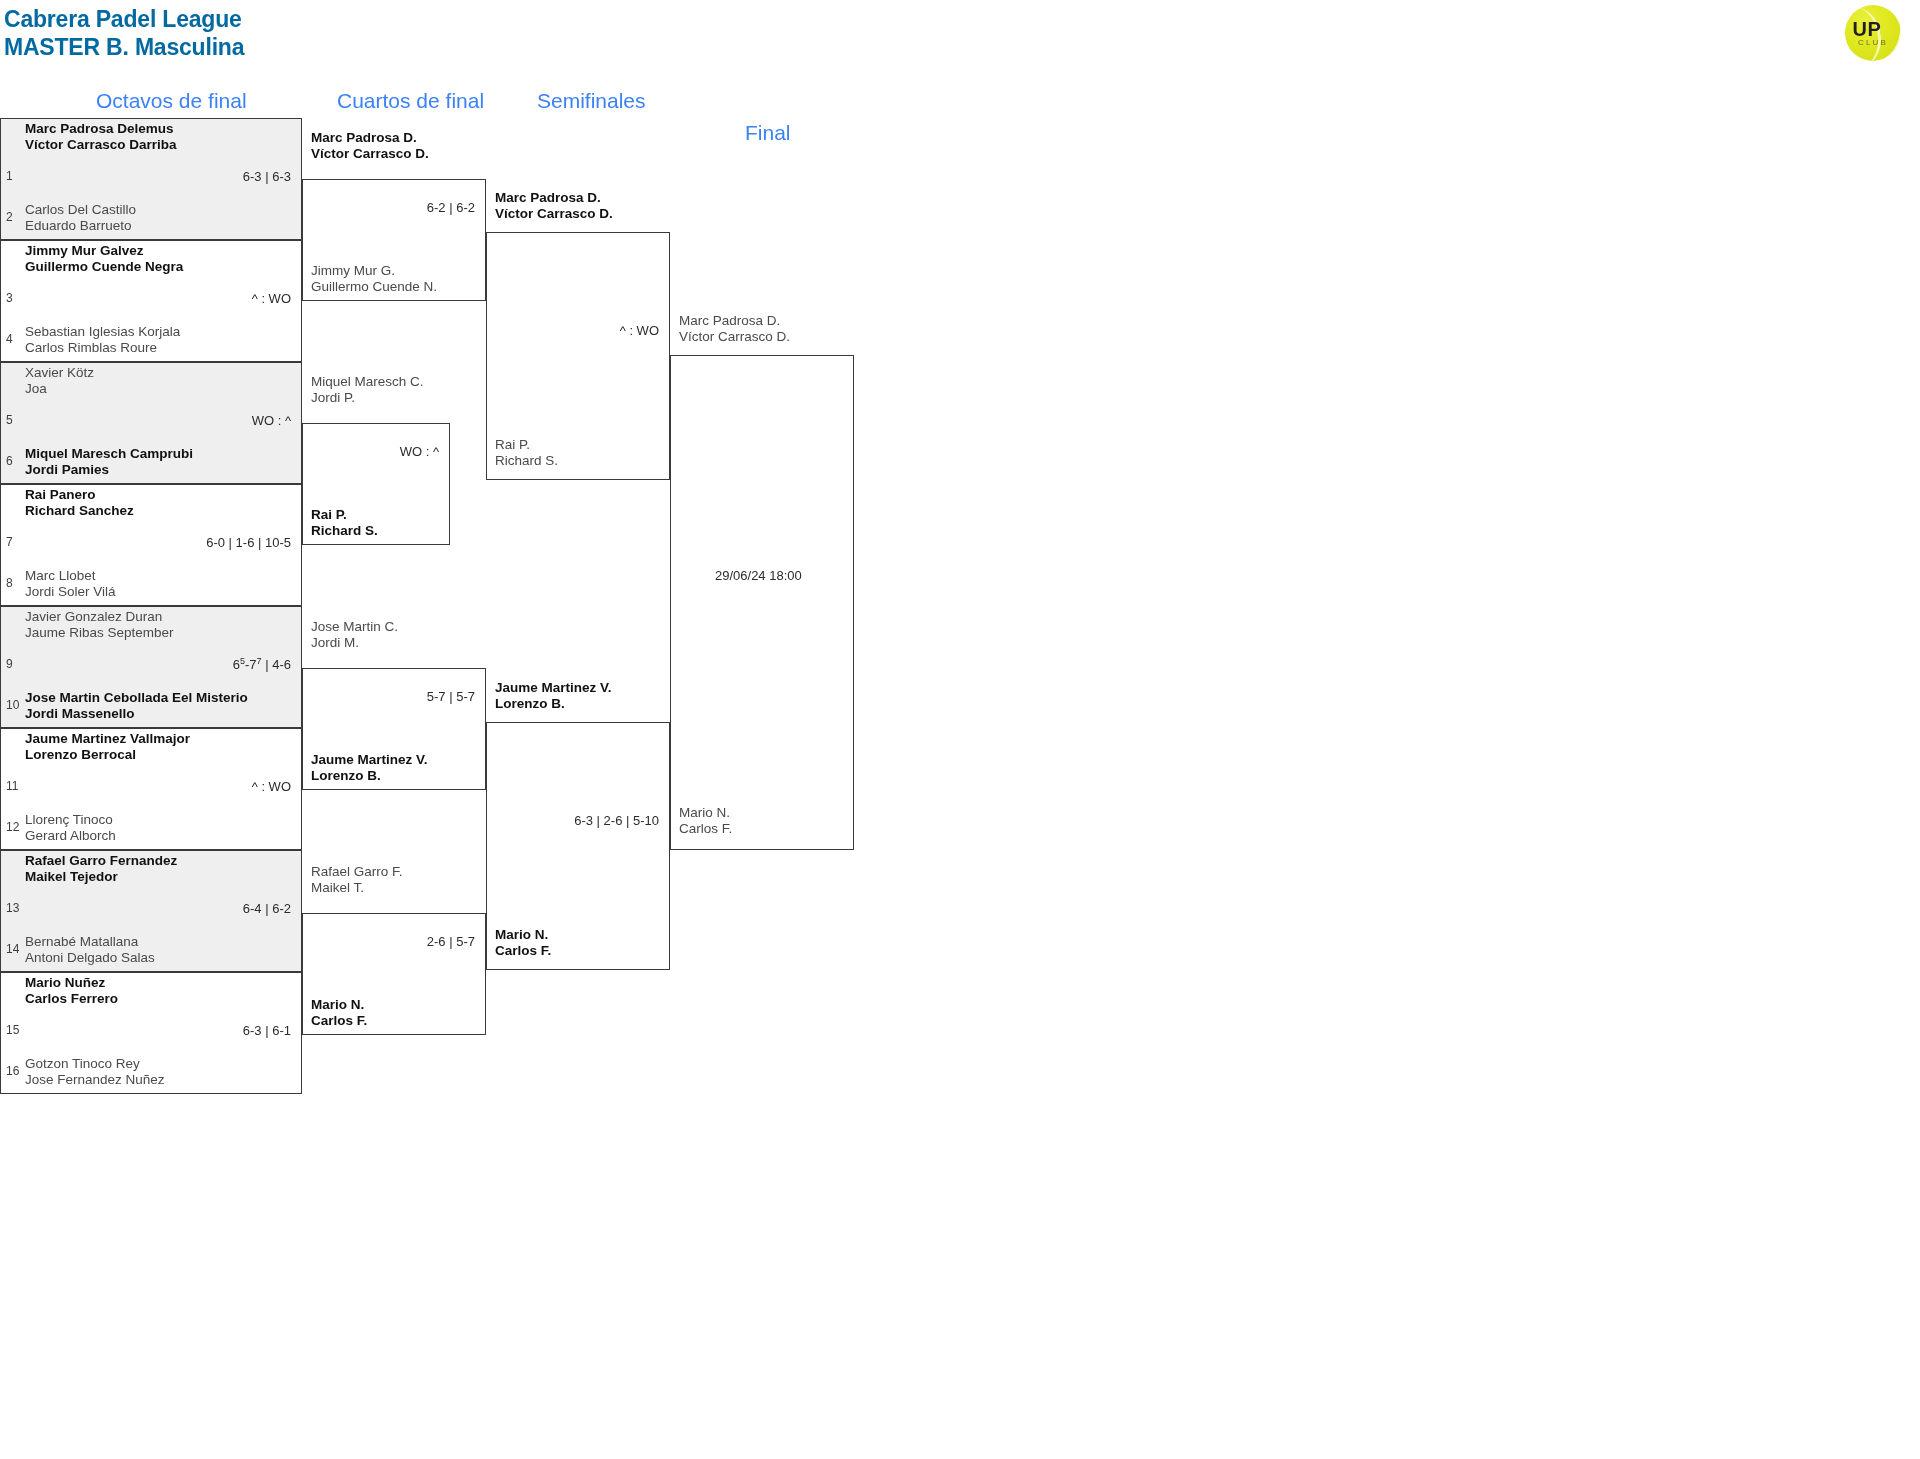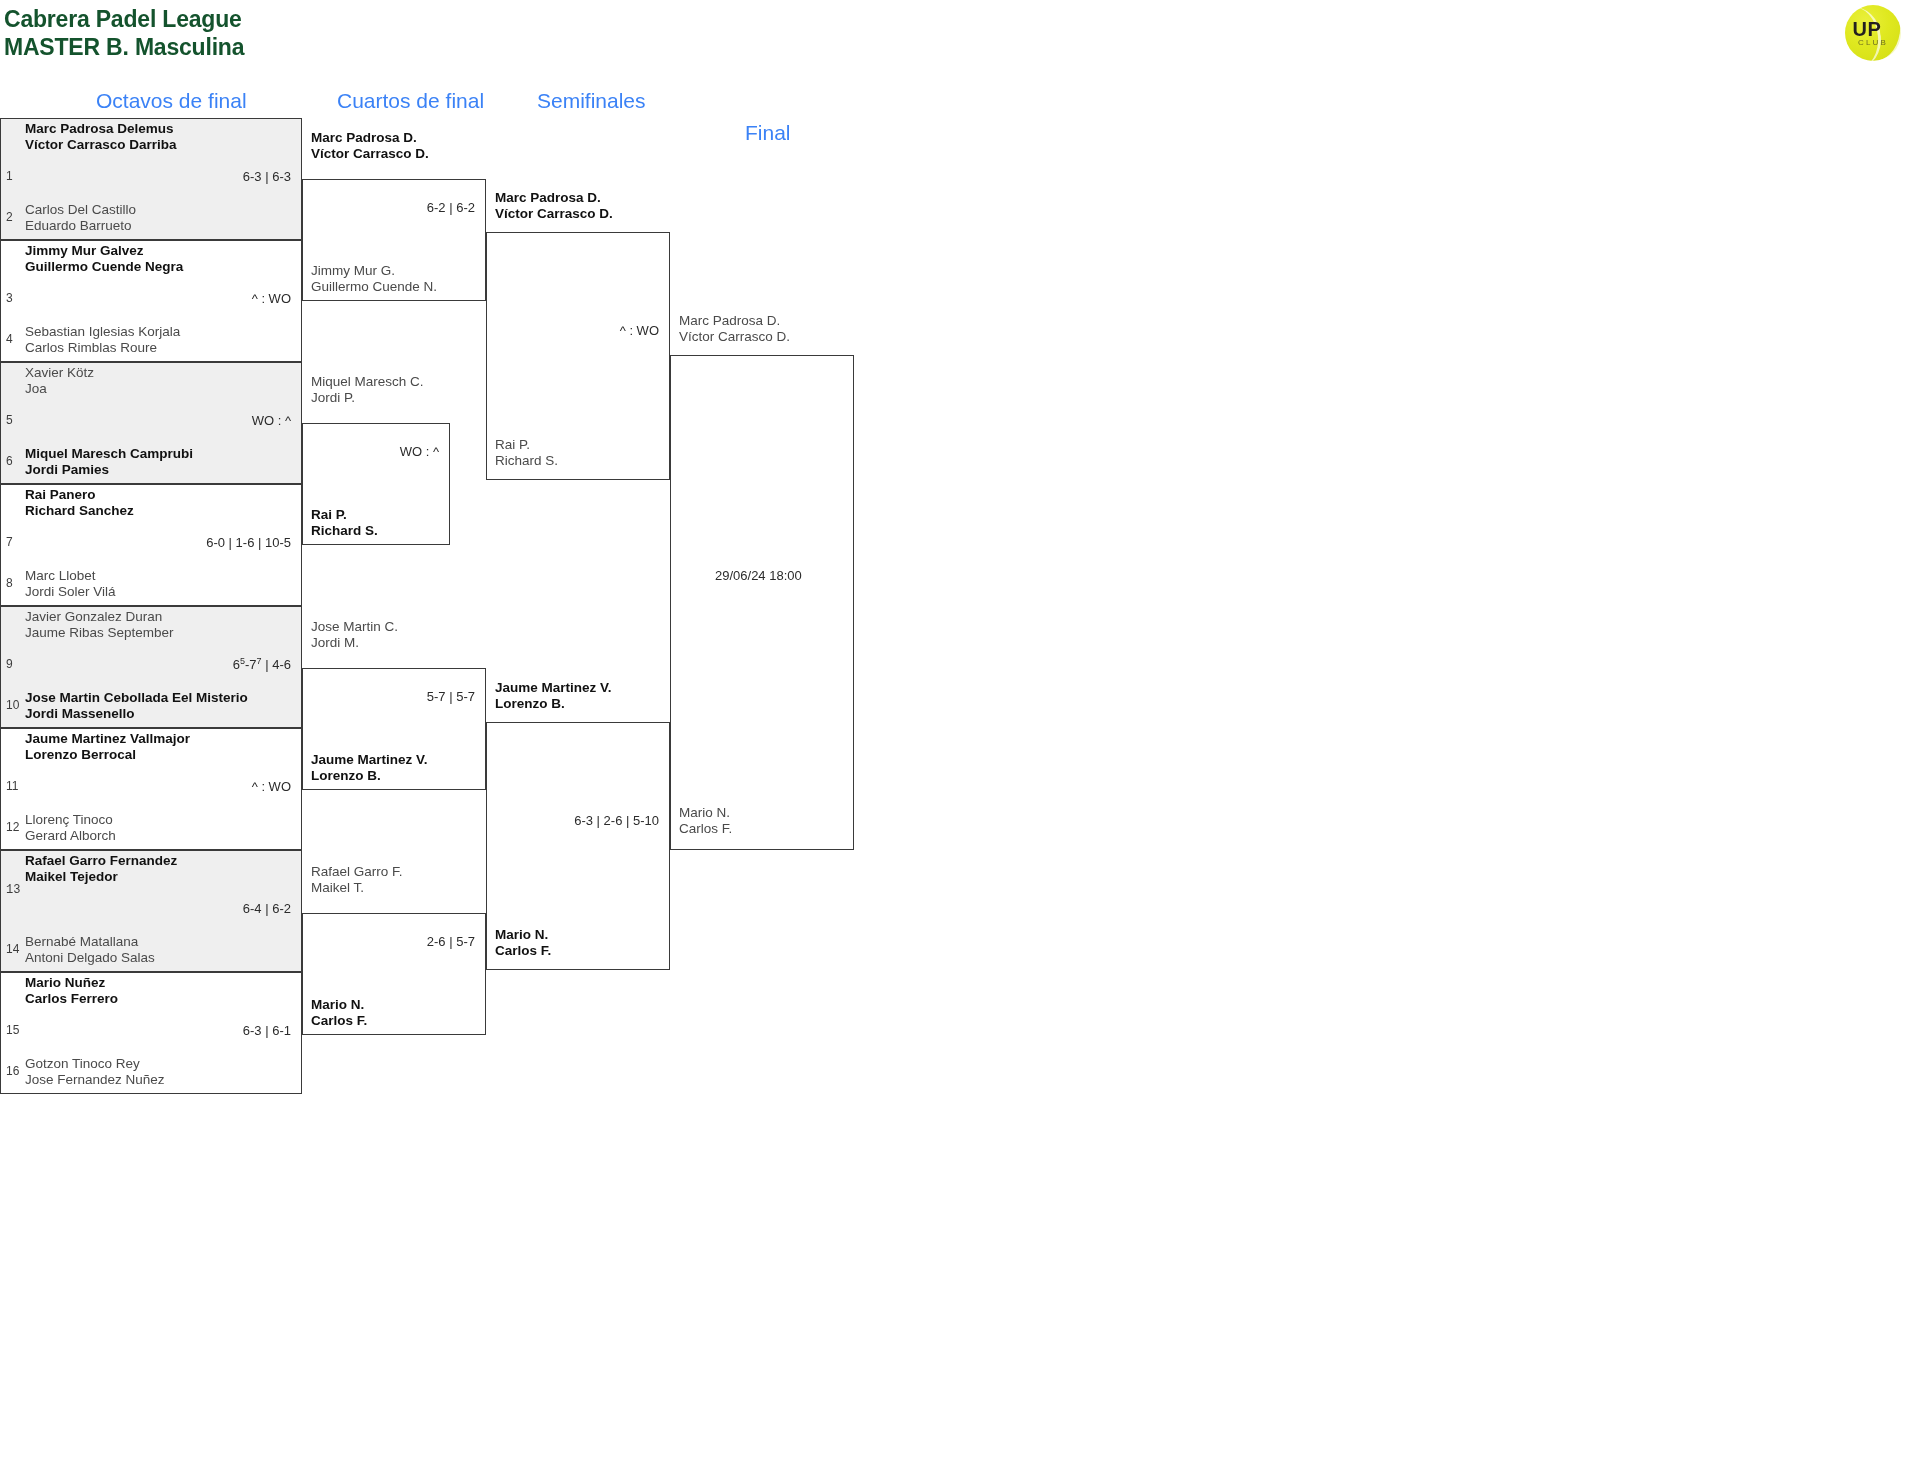--- a/index.html
+++ b/index.html
@@ -20,21 +20,21 @@
   
   #title-block {
     position: absolute;
     left: 4px; top: 5px;
     line-height: 1.22;
   }
   #title-block .line {
     font-size: 23px;
     font-weight: bold;
     letter-spacing: -0.2px;
-    color: #14532d;
+    color: #0369a1;
     white-space: nowrap;
   }
 
   #logo {
     position: absolute;
     left: 1845px; top: 5px;
     width: 56px; height: 56px;
   }
   #logo .ball {
     position: absolute; inset: 0;
@@ -232,21 +232,21 @@
     </div>
     <div class="score" style="top:50px;">^ : WO</div>
     <div class="seed" style="top:91px;">12</div>
     <div class="team" style="top:83px;">
       <span class="p loser">Llorenç Tinoco</span>
       <span class="p loser">Gerard Alborch</span>
     </div>
   </div>
 
   <div class="match shaded" style="left:0px; top:850px; width:302px; height:122px;">
-    <div class="seed" style="top:32px;font-family:Liberation Mono, monospace;">13</div>
+    <div class="seed" style="top:50px;">13</div>
     <div class="team" style="top:2px;">
       <span class="p winner">Rafael Garro Fernandez</span>
       <span class="p winner">Maikel Tejedor</span>
     </div>
     <div class="score" style="top:50px;">6-4 | 6-2</div>
     <div class="seed" style="top:91px;">14</div>
     <div class="team" style="top:83px;">
       <span class="p loser">Bernabé Matallana</span>
       <span class="p loser">Antoni Delgado Salas</span>
     </div>

